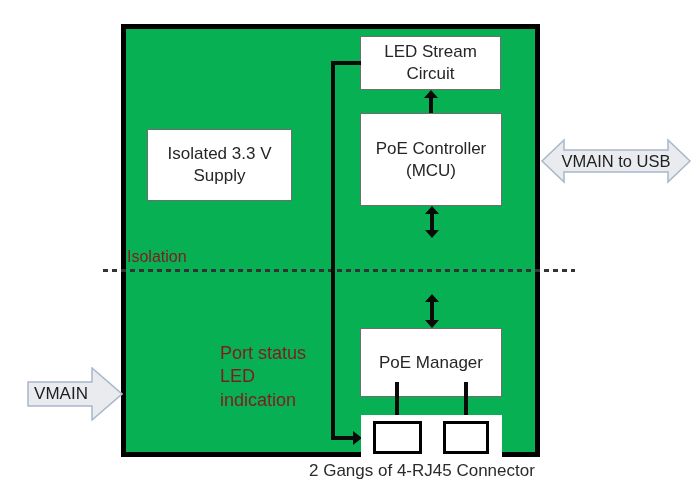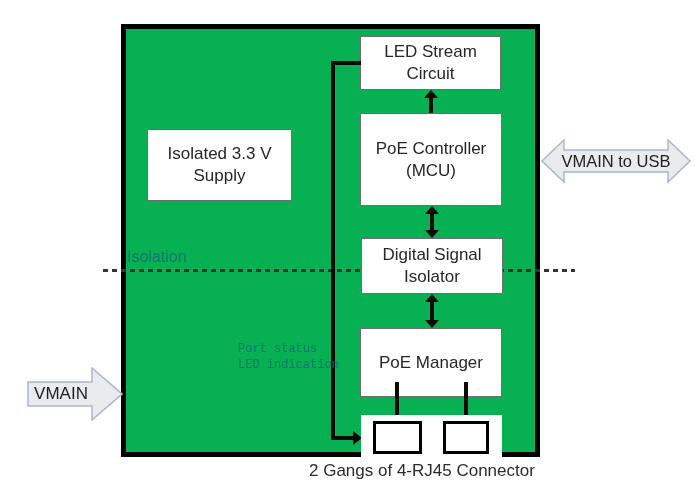--- a/index.html
+++ b/index.html
@@ -100,29 +100,29 @@
     border-top: 8px solid var(--line-black);
   }
   .tri-right {
     border-top: 7px solid transparent;
     border-bottom: 7px solid transparent;
     border-left: 9px solid var(--line-black);
   }
 
   
   .lbl {
-    color: #0f766e;
+    color: #7f1d1d;
     z-index: 7;
     white-space: pre-line;
   }
   .lbl-isolation { left: 127px; top: 248px; font-size: 16px; }
   .lbl-portstatus {
-    left: 238px; top: 342px;
+    left: 220px; top: 342px;
     width: 112px;
-    font-size: 12px; line-height: 1.3; font-family: Liberation Mono, monospace;
+    font-size: 18px; line-height: 1.3;
   }
   .lbl-caption {
     left: 309px; top: 461px;
     width: 240px;
     font-size: 17px; color: #2b2b2b;
   }
 
   
   .block-arrow-svg { z-index: 7; }
   .block-arrow-svg polygon {
@@ -157,24 +157,20 @@
 Supply</span>
   </div>
   <div class="abs block blk-led">
     <span>LED Stream
 Circuit</span>
   </div>
   <div class="abs block blk-mcu">
     <span>PoE Controller
 (MCU)</span>
   </div>
-  <div class="abs block blk-dsi">
-    <span>Digital Signal
-Isolator</span>
-  </div>
   <div class="abs block blk-mgr">
     <span>PoE Manager</span>
   </div>
 
   <div class="abs wire" style="left:429px; top:97px; width:4px; height:16px;"></div>
   <div class="abs tri tri-up" style="left:424px; top:90px;"></div>
 
   <div class="abs wire" style="left:430px; top:212px; width:4px; height:20px;"></div>
   <div class="abs tri tri-up" style="left:425px; top:206px;"></div>
   <div class="abs tri tri-down" style="left:425px; top:230px;"></div>

